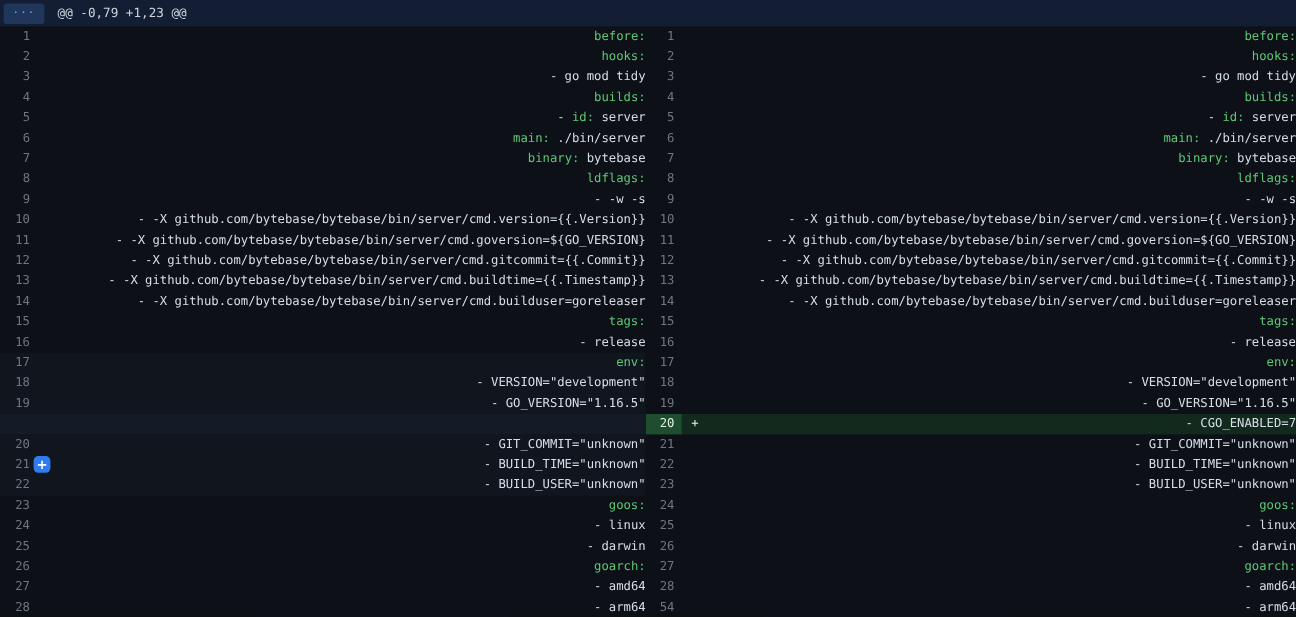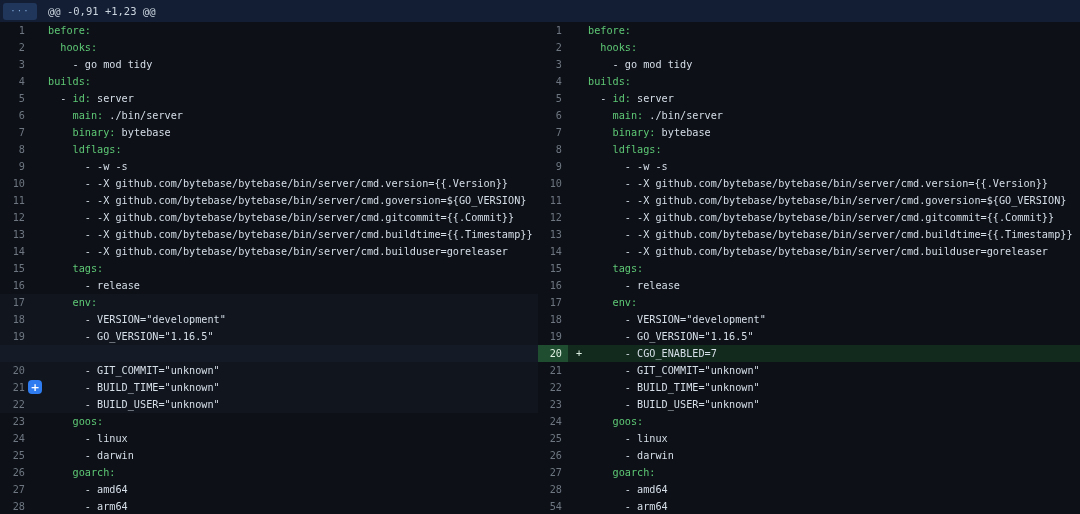--- a/index.html
+++ b/index.html
@@ -32,21 +32,21 @@
 
   .row { display:flex; height:17px; line-height:17px; font-size:10.2px; }
   .row .num {
     flex:0 0 auto; text-align:right; color:#6e7681; cursor:pointer;
   }
   .pane.left  .row .num { width:28px; padding-right:3px; }
   .pane.right .row .num { width:30px; padding-right:6px; }
   .row .marker { flex:0 0 auto; position:relative; color:#d9eedd; }
   .pane.left  .row .marker { width:20px; }
   .pane.right .row .marker { width:20px; padding-left:8px; }
-  .row .code { white-space:pre; flex:1 1 auto; }
+  .row .code { white-space:pre; flex:1 1 auto;text-align:right; }
 
   .t-k { color:#5ec875; }           
   .t-p { color:#d6dee8; }           
 
   
   .row.hl { background:#11161e; }
 
   
   .row.filler { background:#151b26; }
 
@@ -63,21 +63,21 @@
     font-family:"DejaVu Sans", sans-serif; font-size:11px; font-weight:bold;
     line-height:13px; text-align:center; padding:0;
   }
 </style>
 </head>
 <body>
 
 <div class="diff">
   <div class="hunk-bar">
     <button class="expand-btn">···</button>
-    <span class="hunk-text">@@ -0,91 +1,23 @@</span>
+    <span class="hunk-text">@@ -0,79 +1,23 @@</span>
   </div>
   <div class="panes">
     <div class="pane left" id="pane-left">
         <div class="row">
           <span class="num">1</span>
           <span class="marker"></span>
           <span class="code"><span class="t-k">before:</span></span>
         </div>
         <div class="row">
           <span class="num">2</span>

